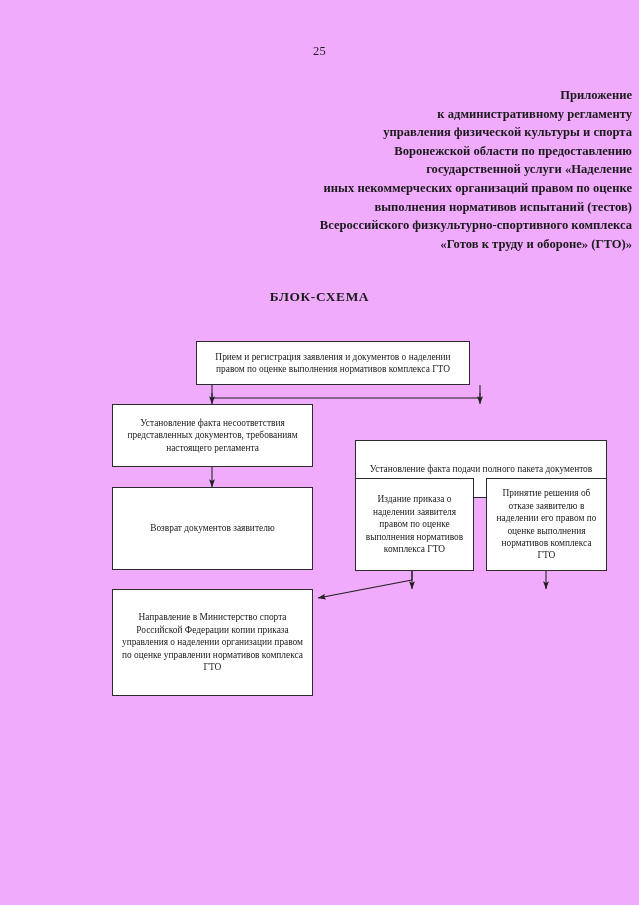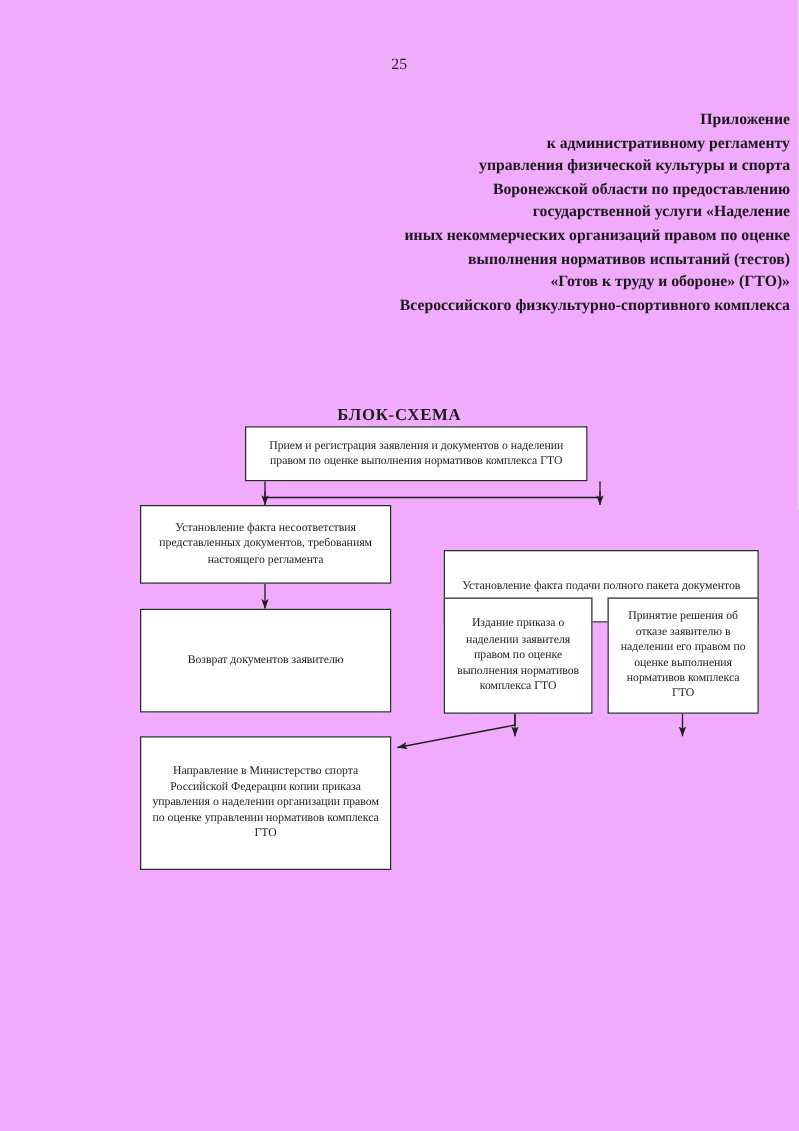--- a/index.html
+++ b/index.html
@@ -43,21 +43,20 @@
 
   .doc-title {
     position: absolute;
     left: 0;
     top: 289px;
     width: 639px;
     text-align: center;
     font-size: 13.4px;
     font-weight: bold;
     letter-spacing: 0.6px;
-    margin-top: 35px;
   }
 
   
   #flow {
     position: absolute;
     left: 0;
     top: 0;
     width: 639px;
     height: 905px;
   }
@@ -95,22 +94,22 @@
   <div class="page-number">25</div>
 
   <div class="appendix-block">
     <div>Приложение</div>
     <div>к административному регламенту</div>
     <div>управления физической культуры и спорта</div>
     <div>Воронежской области по предоставлению</div>
     <div>государственной услуги «Наделение</div>
     <div>иных некоммерческих организаций правом по оценке</div>
     <div>выполнения нормативов испытаний (тестов)</div>
+    <div>Всероссийского физкультурно-спортивного комплекса</div>
     <div>«Готов к труду и обороне»  (ГТО)»</div>
-    <div>Всероссийского физкультурно-спортивного комплекса</div>
   </div>
 
   <div class="doc-title">БЛОК-СХЕМА</div>
 
   <div id="flow">
 
     <svg class="connectors" viewBox="0 0 639 905" xmlns="http://www.w3.org/2000/svg">
       <defs>
         <marker id="arrow" markerWidth="9" markerHeight="9" refX="7.4" refY="3.1" orient="auto" markerUnits="strokeWidth">
           <path d="M0,0.3 L7.6,3.1 L0,5.9 L1.6,3.1 Z" fill="#1f1f1f"></path>

